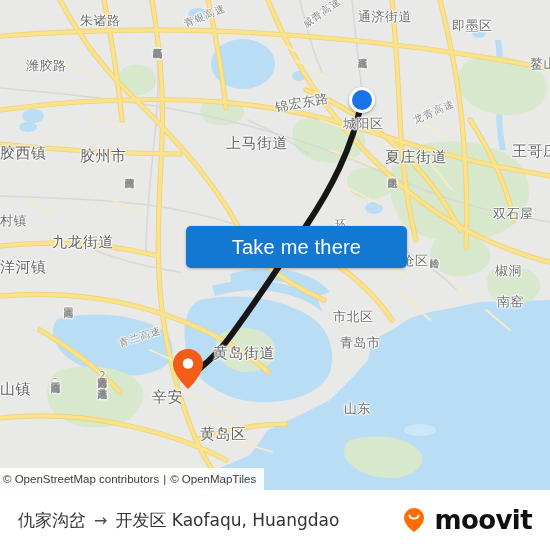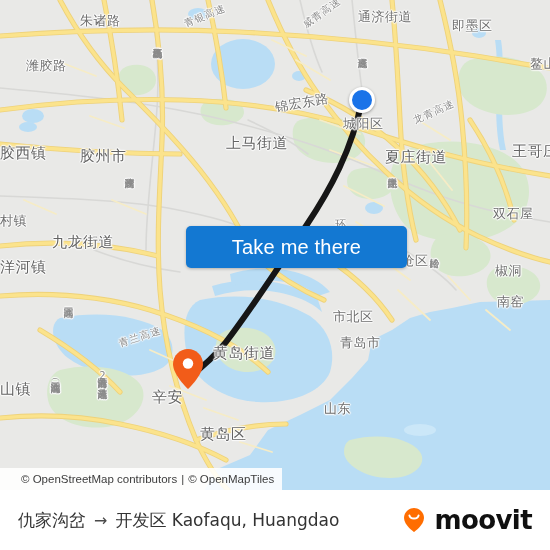--- a/index.html
+++ b/index.html
@@ -54,21 +54,21 @@
     display:flex;align-items:center;justify-content:center;
     padding:0;
     margin-left:20px;
   }
 
   
   .attrib{
     position:absolute;left:0;bottom:0;height:22px;
     background:rgba(255,255,255,.88);
     display:flex;align-items:center;
-    padding:0 8px 0 21px;
+    padding:0 8px 0 3px;
     font-size:11.5px;color:#3c3c3c;
     font-family:"Liberation Sans","DejaVu Sans",sans-serif;
     white-space:nowrap;
   }
   .attrib .sep{margin:0 4px;}
 
   
   .footer{
     position:absolute;left:0;top:490px;width:550px;height:60px;
     background:#ffffff;display:flex;
@@ -249,21 +249,21 @@
         <div class="maplabel lbl-place" style="left: 497px; top: 293px;">南窑</div>
         <div class="maplabel lbl-place" style="left: 333px; top: 308px;">市北区</div>
         <div class="maplabel lbl-road vert" style="left: 61px; top: 300px;">同三高速</div>
         <div class="maplabel lbl-place" style="left: 340px; top: 334px;">青岛市</div>
         <div class="maplabel lbl-road" style="left: 118px; top: 330px; transform: rotate(-18deg);">青兰高速</div>
         <div class="maplabel lbl-place-lg" style="left: 213px; top: 344px;">黄岛街道</div>
         <div class="maplabel lbl-place-lg" style="left: 152px; top: 368px; margin-top: 20px;">辛安</div>
         <div class="maplabel lbl-place-lg" style="left: 0px; top: 380px;">山镇</div>
         <div class="maplabel lbl-road vert" style="left: 48px; top: 375px;">沈海高速（同三）</div>
         <div class="maplabel lbl-road vert" style="left: 95px; top: 370px;">青岛前湾港区2号疏港高速</div>
-        <div class="maplabel lbl-place" style="left: 276px; top: 400px; padding-left: 48px;">山东</div>
+        <div class="maplabel lbl-place" style="left: 296px; top: 400px; padding-left: 48px;">山东</div>
         <div class="maplabel lbl-place-lg" style="left: 200px; top: 425px;">黄岛区</div>
       </div>
 
     <div class="origin-dot"></div>
 
     <div class="dest-pin">
       <svg width="32" height="42" viewBox="0 0 32 42">
         <path d="M16,1 C7.7,1 1,7.7 1,16 C1,27 16,41 16,41 C16,41 31,27 31,16 C31,7.7 24.3,1 16,1 Z" fill="#f25c19"></path>
         <circle cx="16" cy="15.5" r="5.2" fill="#ffffff"></circle>
       </svg>

